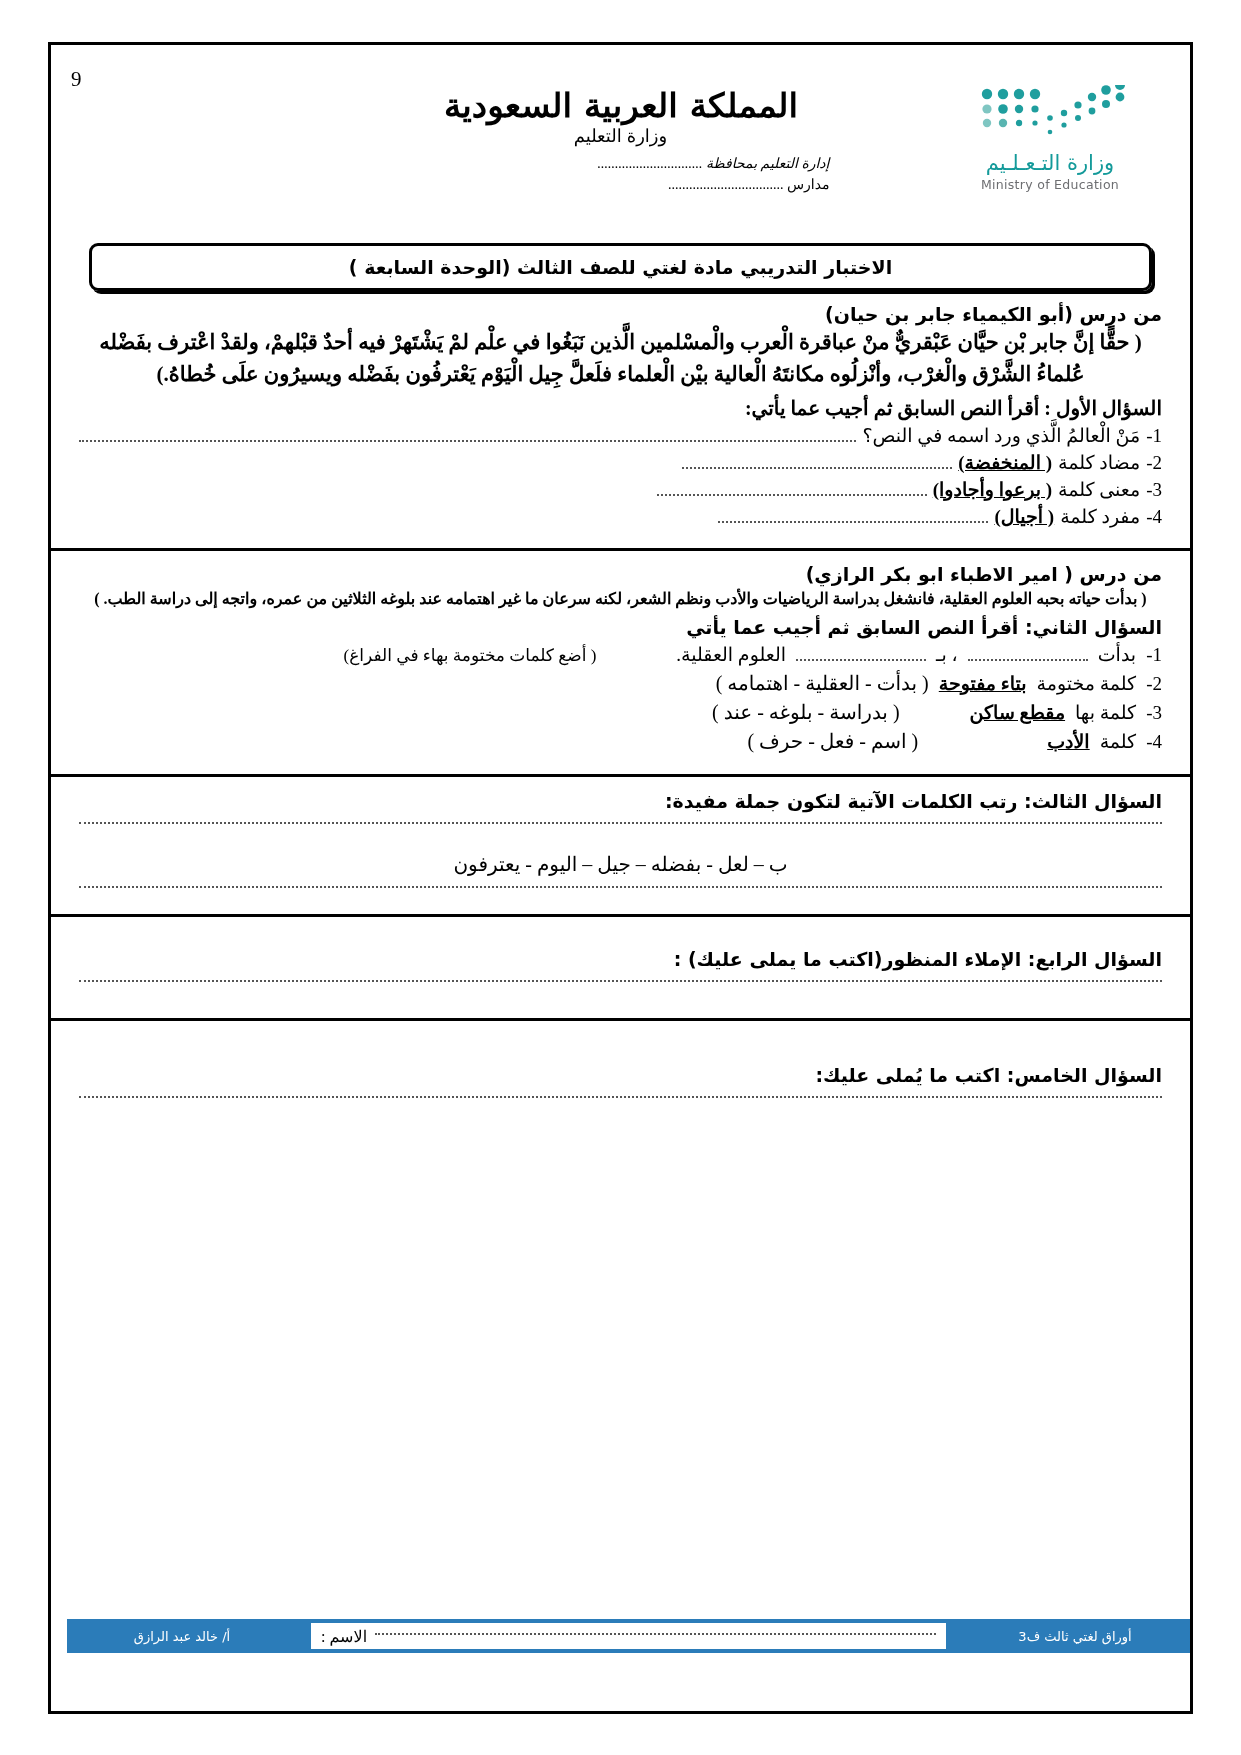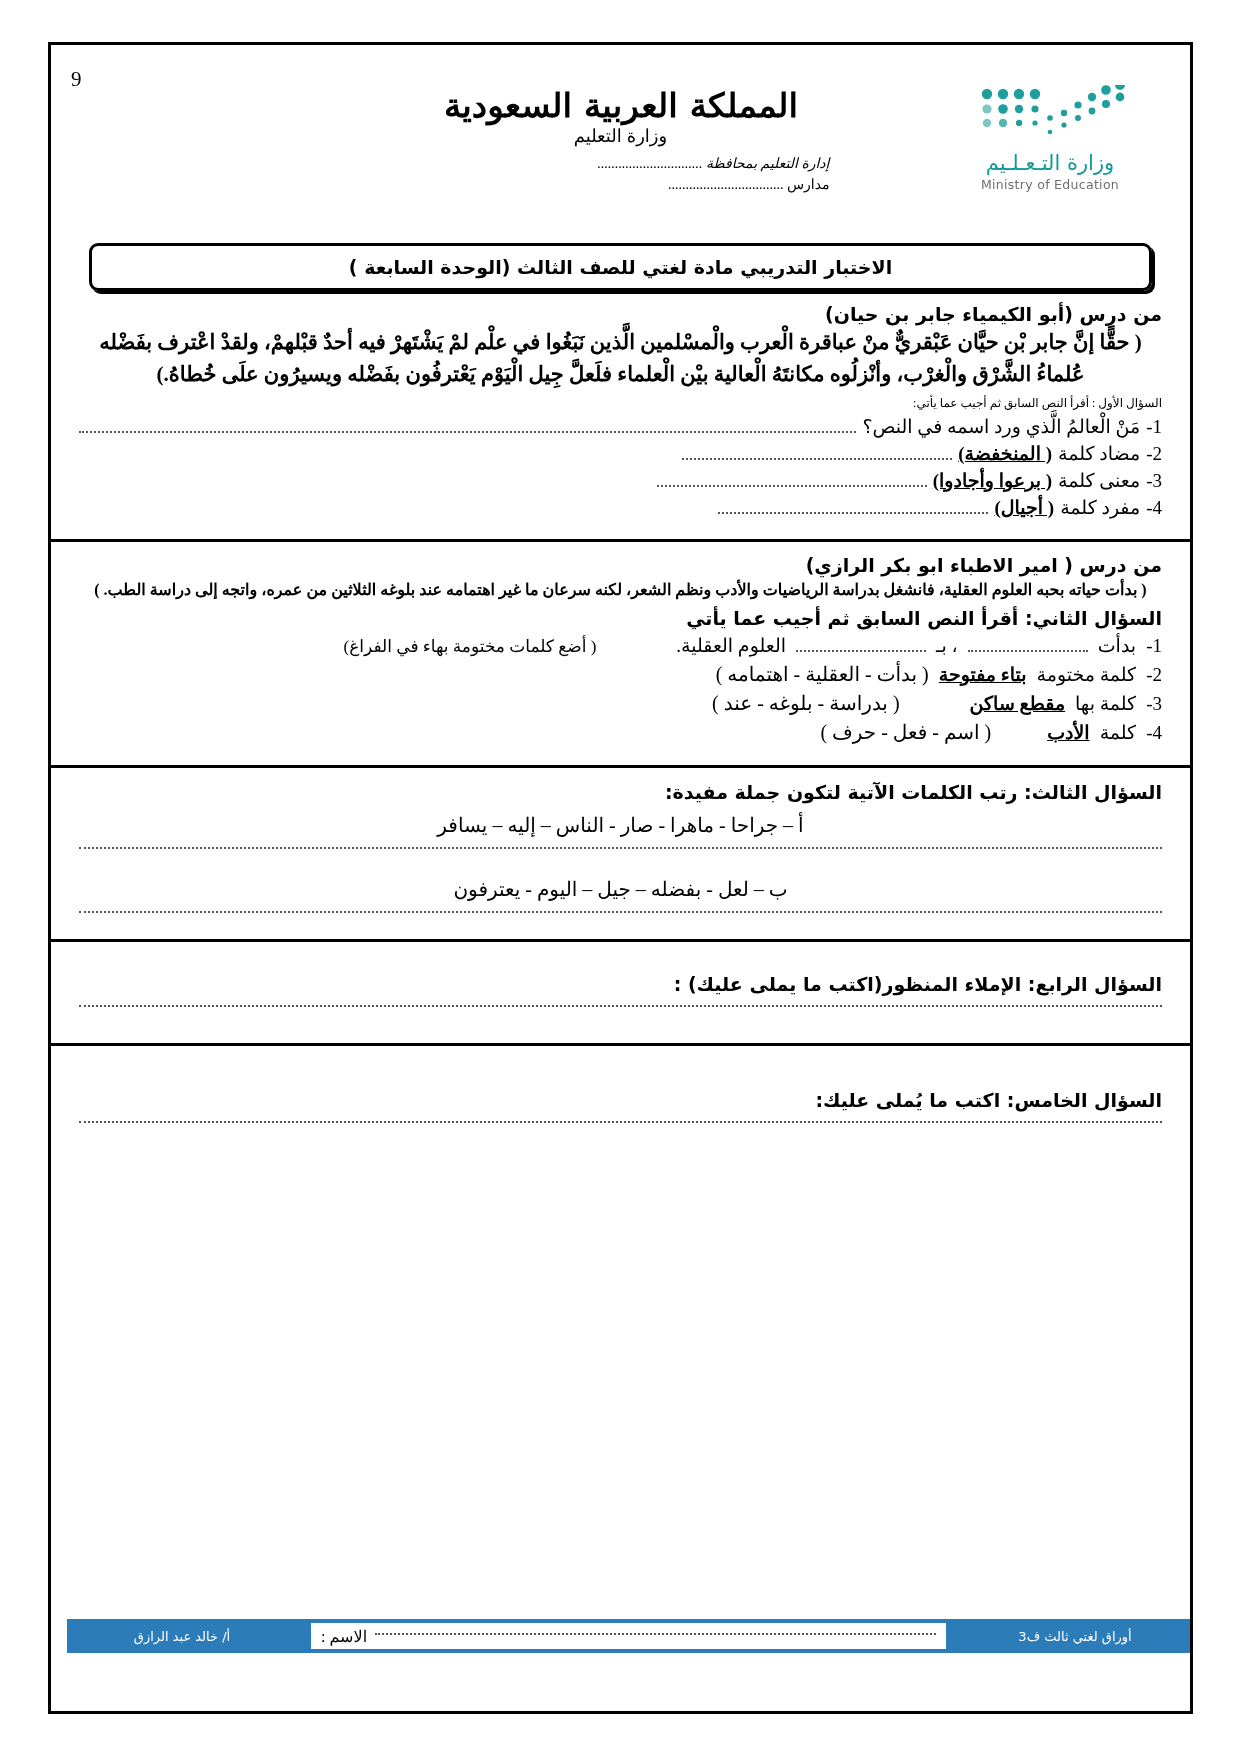--- a/index.html
+++ b/index.html
@@ -157,22 +157,22 @@
     margin: 2px 0 4px 0;
   }
   .q-heading {
     font-size: 19px;
     font-weight: 700;
     text-align: right;
     font-family: "DejaVu Sans", sans-serif;
     margin: 5px 0 4px 0;
   }
   .q-heading-serif {
-    font-size: 12px;
-    font-weight: 400;
+    font-size: 20px;
+    font-weight: 700;
     text-align: right;
     font-family: "Liberation Serif", serif;
     margin: 5px 0 4px 0;
   }
 
   .item {
     font-size: 19px;
     text-align: right;
     margin: 4px 0;
     font-family: "Liberation Serif", serif;
@@ -399,30 +399,29 @@
       <span>3-</span>
       <span>كلمة بها</span>
       <span class="bold-u">مقطع ساكن</span>
       <span class="opts" style="margin-right:60px">( بدراسة -  بلوغه - عند   )</span>
     </div>
 
     <div class="row-right">
       <span>4-</span>
       <span>كلمة</span>
       <span class="bold-u">الأدب</span>
-      <span class="opts" style="margin-right:46px">( اسم    -   فعل  -  حرف  )</span>
+      <span class="opts" style="margin-right:119px">( اسم    -   فعل  -  حرف  )</span>
     </div>
     <div class="spacer-sm"></div>
   </div>
 
   <hr class="hr-thick">
 
   <div class="section">
     <div class="q-heading">السؤال الثالث: رتب الكلمات الآتية لتكون جملة مفيدة:</div>
-    <div class="words-line">أ – جراحا  -  ماهرا  -  صار   -  الناس  – إليه  – يسافر</div>
     <div class="full-dotline"></div>
     <div class="spacer-sm"></div>
     <div class="words-line">ب – لعل  -  بفضله – جيل – اليوم  - يعترفون</div>
     <div class="full-dotline"></div>
     <div class="spacer-sm"></div>
   </div>
 
   <hr class="hr-thick">
 
   <div class="section">

